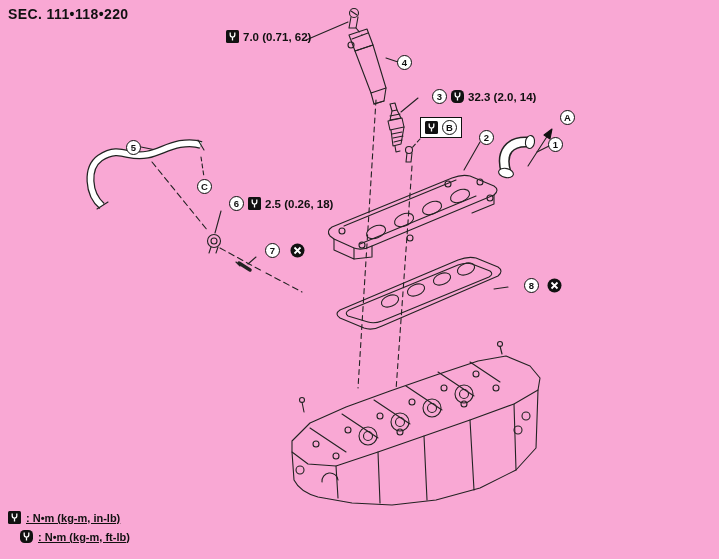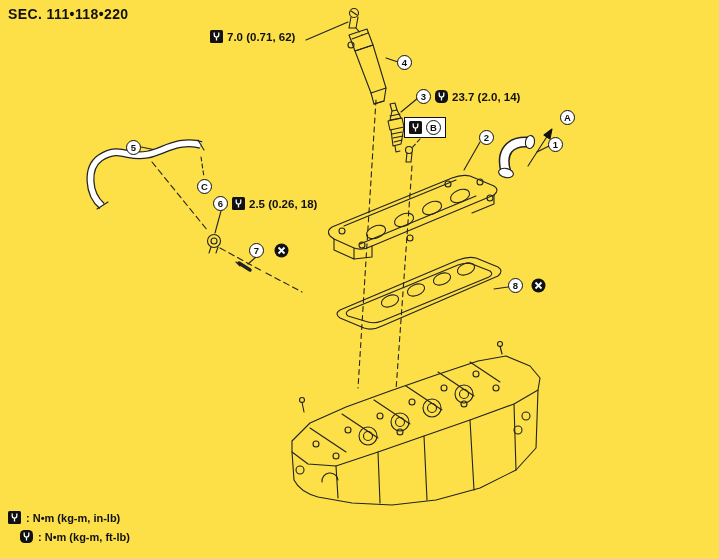--- a/index.html
+++ b/index.html
@@ -1,29 +1,29 @@
 <!DOCTYPE html>
 <html><head>
 <meta charset="utf-8">
 <style>
   * { margin:0; padding:0; box-sizing:border-box; }
   html,body { background:#fff; }
   body { font-family:"Liberation Sans", sans-serif; color:#111; }
-  .stage { position:relative; width:719px; height:559px; background:#fde047; overflow:hidden;padding-left:35px; }
+  .stage { position:relative; width:719px; height:559px; background:#f9a8d4; overflow:hidden;padding-left:35px; }
   .abs { position:absolute; }
   .sec-title { font-weight:bold; font-size:14px; letter-spacing:.4px; }
-  .callout { position:absolute; display:flex; align-items:center; gap:4px; }
+  .callout { position:absolute; display:flex; align-items:center; gap:4px;margin-left:16px; }
   .callout.boxed { border:1px solid #111; padding:2px 4px; background:#fff; }
   .torque-text { font-size:11.5px; font-weight:bold; white-space:nowrap; }
   .circle { width:15px; height:15px; min-width:15px; border:1.3px solid #111; border-radius:50%;
             display:flex; align-items:center; justify-content:center;
             font-size:9.5px; font-weight:bold; background:#fff; line-height:1; }
   .ticon { display:inline-flex; align-items:center; }
   .legend-row { position:absolute; display:flex; align-items:center; gap:5px;
-                font-size:11px; font-weight:bold; }
+                font-size:11px; font-weight:bold;text-decoration:underline; }
   svg.lineart { position:absolute; left:0; top:0; }
 </style>
 </head>
 <body>
 
 <div class="stage">
 
   <svg class="lineart" width="719" height="559" viewBox="0 0 719 559">
     <g stroke="#222" stroke-width="1.1" fill="none" stroke-linecap="round" stroke-linejoin="round">
 
@@ -197,21 +197,21 @@
   <div class="circle abs" style="left:397px;top:55px">4</div>
 
   <div class="callout" style="left:416px;top:89px">
     <span class="circle">3</span>
     <span class="ticon">
       <svg width="13" height="13" viewBox="0 0 13 13">
           <rect width="13" height="13" rx="4.5" fill="#111"></rect>
           <path d="M4.2 2.6 V4.8 A2.3 2.3 0 0 0 8.8 4.8 V2.6 M6.5 7.6 V10.6" stroke="#fff" stroke-width="1.3" fill="none"></path>
         </svg>
     </span>
-    <span class="torque-text">23.7 (2.0, 14)</span>
+    <span class="torque-text">32.3 (2.0, 14)</span>
   </div>
 
   <div class="callout boxed" style="left:404px;top:117px">
     <span class="ticon">
       <svg width="13" height="13" viewBox="0 0 13 13">
           <rect width="13" height="13" rx="1.5" fill="#111"></rect>
           <path d="M4.2 2.6 V4.8 A2.3 2.3 0 0 0 8.8 4.8 V2.6 M6.5 7.6 V10.6" stroke="#fff" stroke-width="1.3" fill="none"></path>
         </svg>
     </span>
     <span class="circle">B</span>

